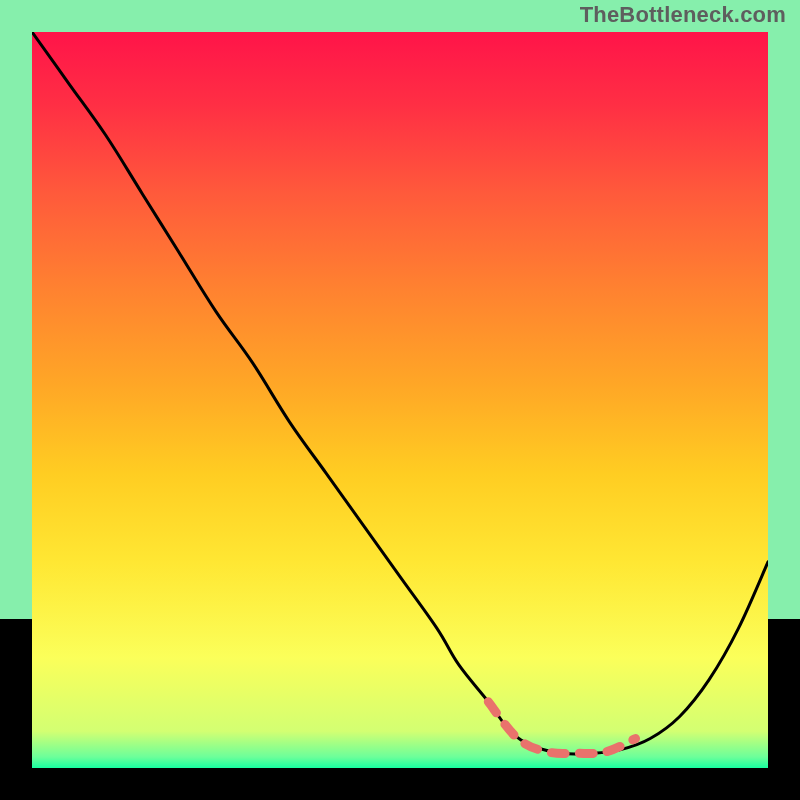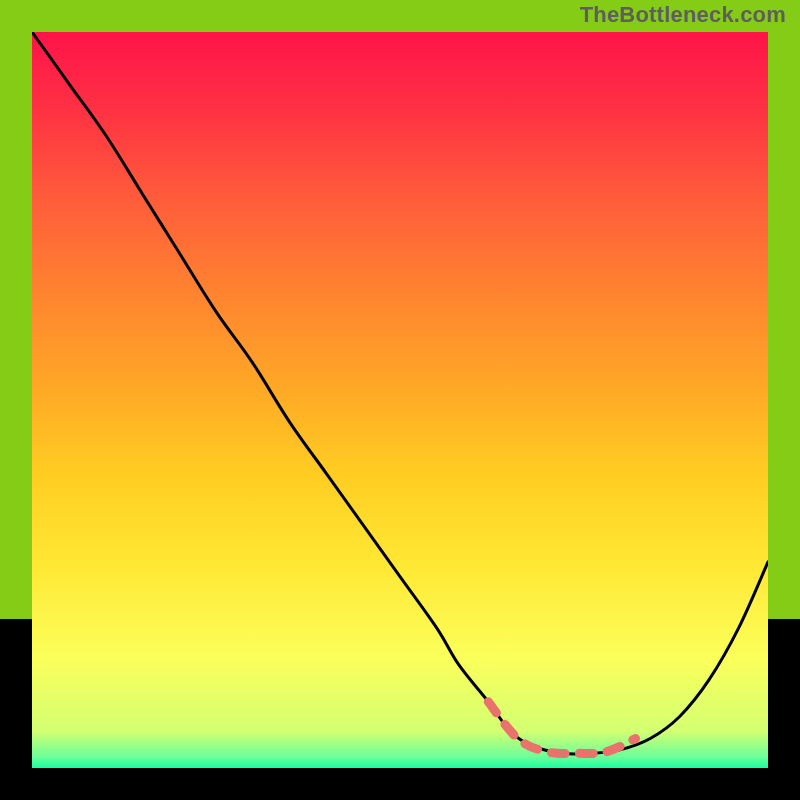--- a/index.html
+++ b/index.html
@@ -8,21 +8,21 @@
     width: 800px;
     height: 800px;
     background: #000000;
     overflow: hidden;
     font-family: Arial, Helvetica, sans-serif;
   }
   .frame {
     position: relative;
     width: 800px;
     height: 619px;
-    background: #84cc16;
+    background: #86efac;
   }
   .watermark {
     position: absolute;
     top: 2px;
     right: 14px;
     font-size: 22px;
     font-weight: 600;
     color: #5e5e5e;
     letter-spacing: 0.2px;
   }

